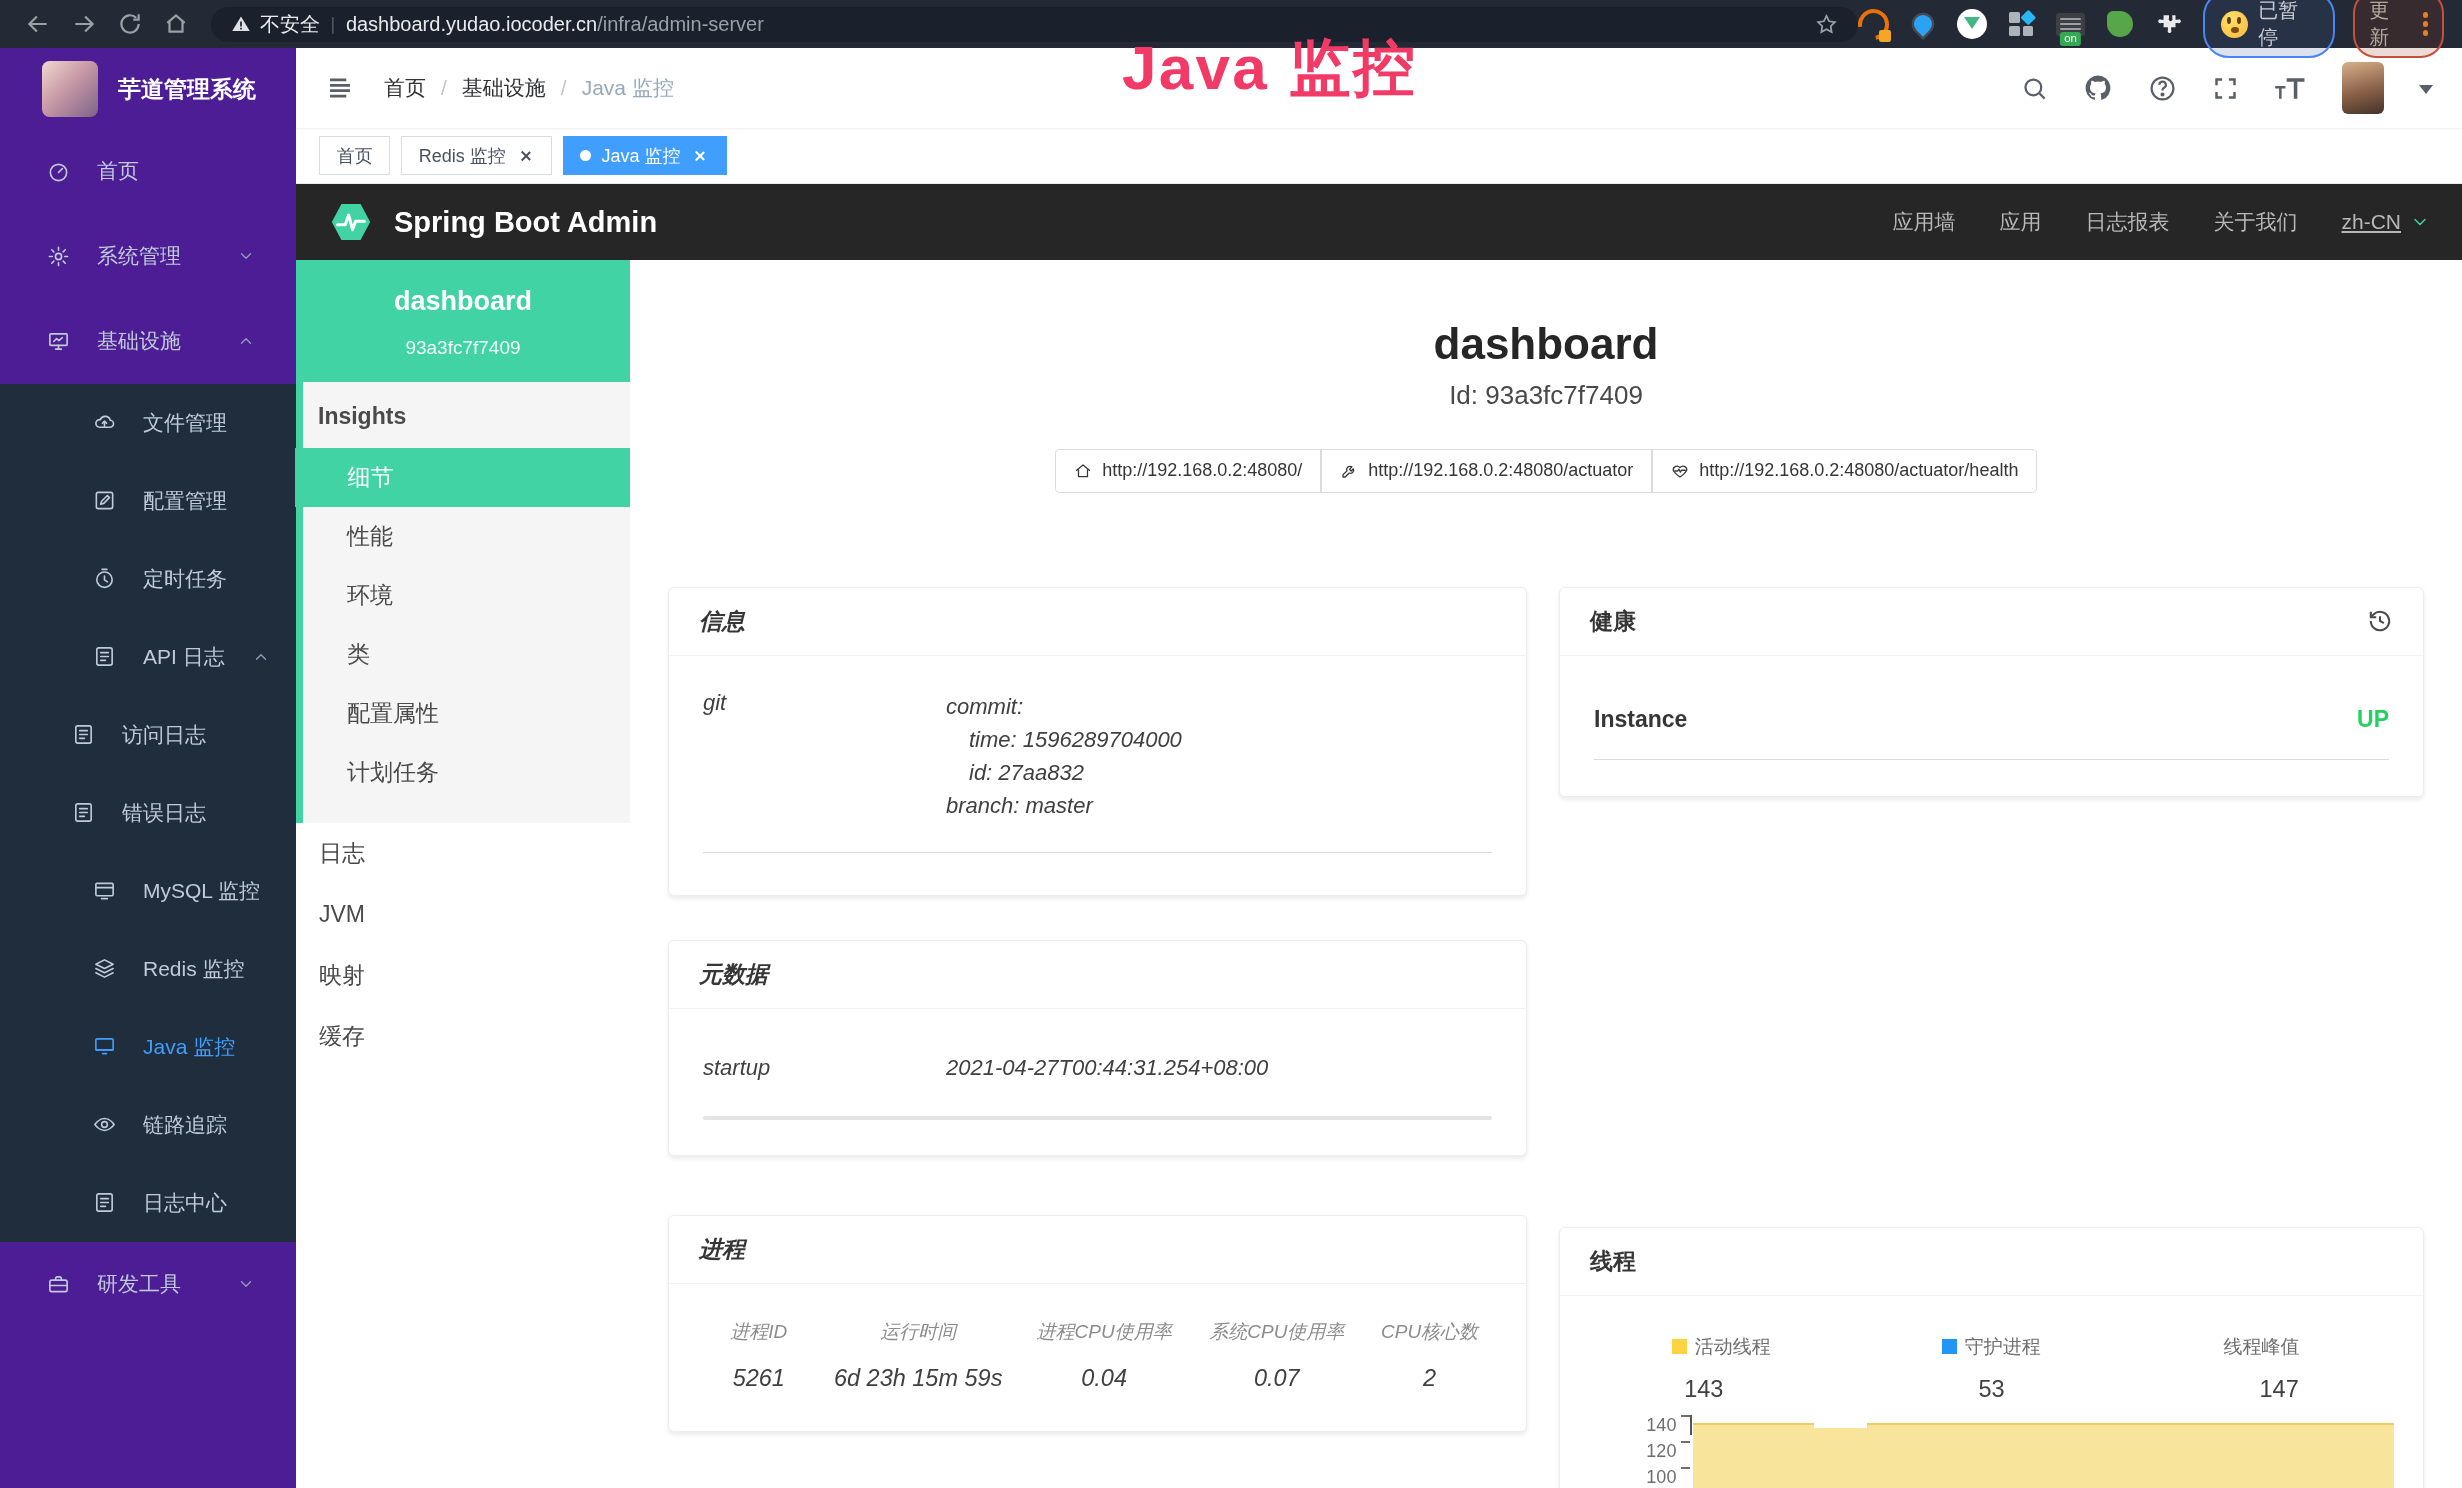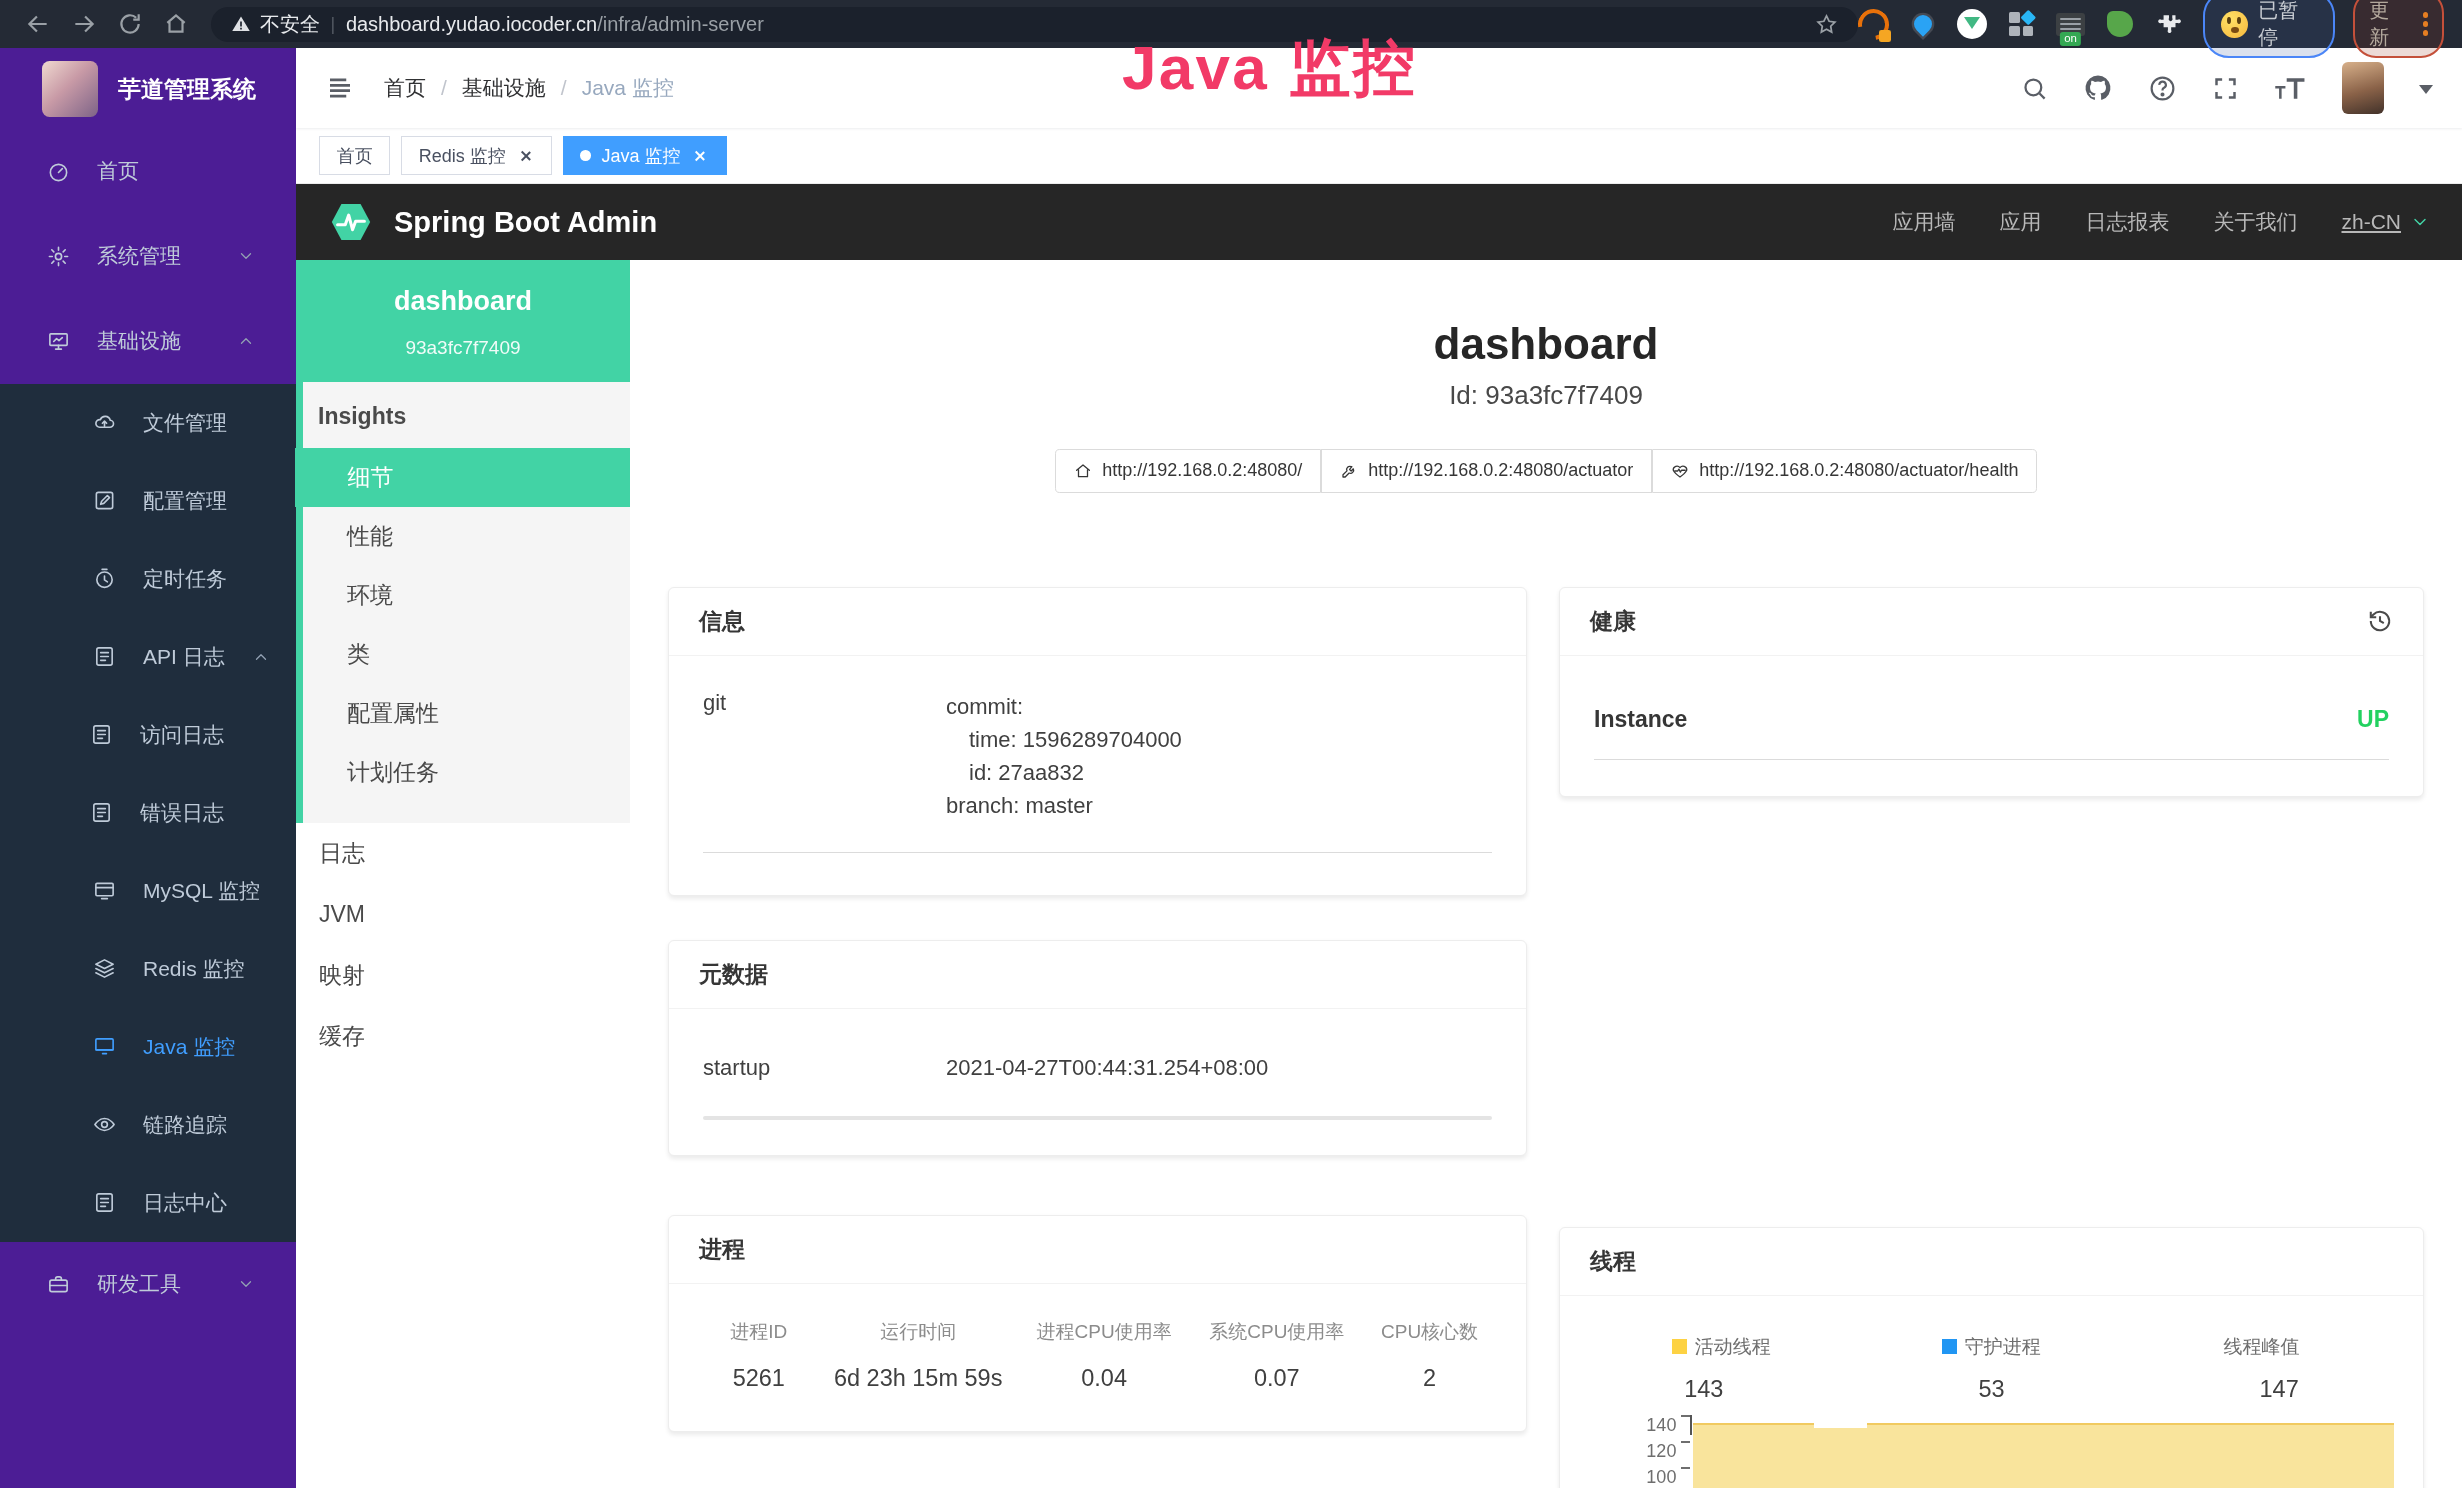--- a/index.html
+++ b/index.html
@@ -47,21 +47,21 @@
   
   .app{display:flex;height:1441px;}
   .sidebar{width:296px;flex:none;background:#4c1d95;font-size:21px;color:#bfcbd9;}
   .logo-row{display:flex;align-items:center;gap:20px;padding:12px 0 10.6px 42px;height:58px;}
   .logo-img{width:56px;height:56px;border-radius:7.6px;flex:none;
             background:linear-gradient(135deg,#f0d9d0 0%,#c89aa6 45%,#7d6387 100%);}
   .logo-title{font-size:23px;font-weight:bold;color:#fff;white-space:nowrap;}
   .s-item{height:85px;display:flex;align-items:center;padding-left:47px;gap:27px;cursor:pointer;white-space:nowrap;}
   .submenu{background:#1f2d3d;}
   .submenu .s-item{height:78px;padding-left:93px;}
-  .submenu .s-item.d2{padding-left:90px;}
+  .submenu .s-item.d2{padding-left:72px;}
   .s-item.active{color:#409eff;}
   .s-icon{flex:none;}
   .s-chev{margin-left:auto;margin-right:41px;color:#93a1b3;}
 
   .main{flex:1;display:flex;flex-direction:column;min-width:0;}
 
   
   .navbar{height:80px;background:#fff;display:flex;align-items:center;padding:0 29px;
           box-shadow:0 0.8px 3px rgba(0,21,41,.10);position:relative;z-index:6;}
   .hamburger{color:#5a5e66;cursor:pointer;}
@@ -111,21 +111,21 @@
   .c-title{margin-top:59px;text-align:center;font-size:44px;font-weight:bold;color:#262626;}
   .c-sub{margin-top:10.6px;text-align:center;font-size:26px;color:#484848;}
   .links{display:flex;justify-content:center;margin-top:38px;}
   .link{display:flex;align-items:center;gap:10.6px;height:44px;padding:0 18px;background:#fff;
         border:0.8px solid #dbdbdb;color:#363636;font-size:18px;cursor:pointer;box-sizing:border-box;}
   .link+.link{margin-left:-0.8px;}
   .link:first-child{border-radius:4.6px 0 0 4.6px;}
   .link:last-child{border-radius:0 4.6px 4.6px 0;}
 
   .cards{display:flex;gap:32px;margin:94px 39px 0 38px;align-items:flex-start;}
-  .colL{width:859px;flex:none;}
+  .colL{width:859px;flex:none;font-style:italic;}
   .colR{width:865px;flex:none;}
   .card{background:#fff;border:0.8px solid #ededed;border-radius:6px;box-shadow:0 2.3px 4.6px rgba(10,10,10,.08);box-sizing:border-box;}
   .card-h{display:flex;align-items:center;padding:18px 30px;font-size:23px;font-weight:600;color:#363636;
           border-bottom:1.5px solid #f2f2f2;}
   .card-h .spacer{flex:1;}
   .hist-btn{color:#4a4a4a;cursor:pointer;}
 
   .kv{display:flex;padding:34px 34px 0;font-size:22px;color:#404040;}
   .kv .k{width:243px;flex:none;}
   .kv .v .ln{line-height:33px;}

